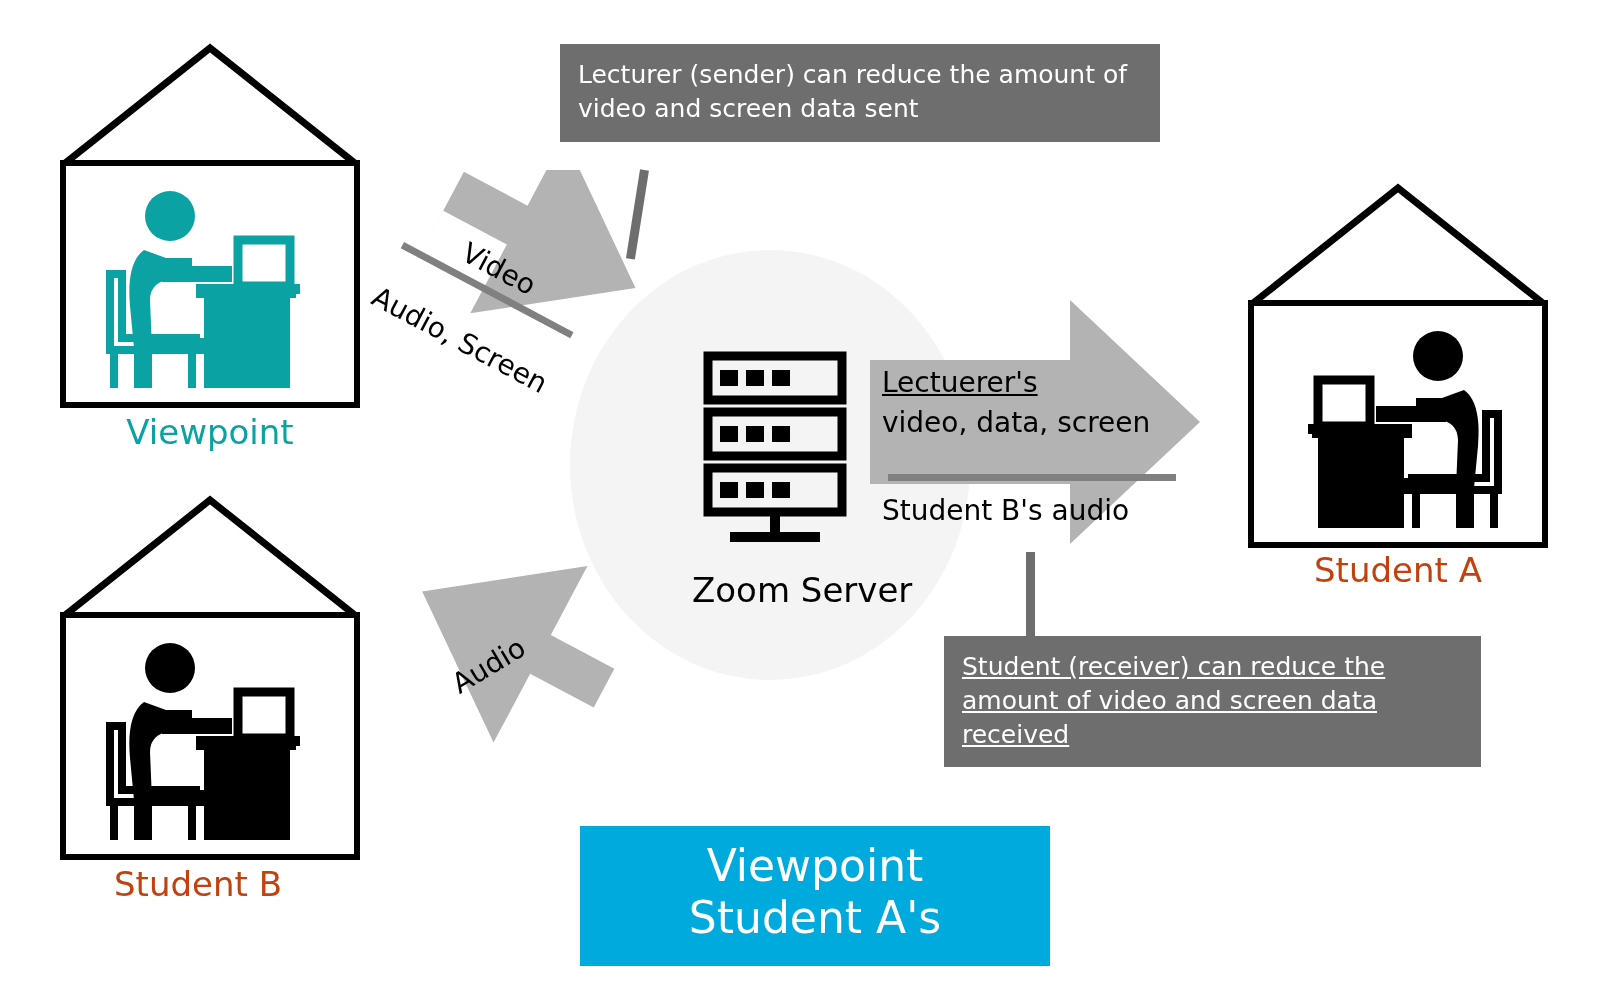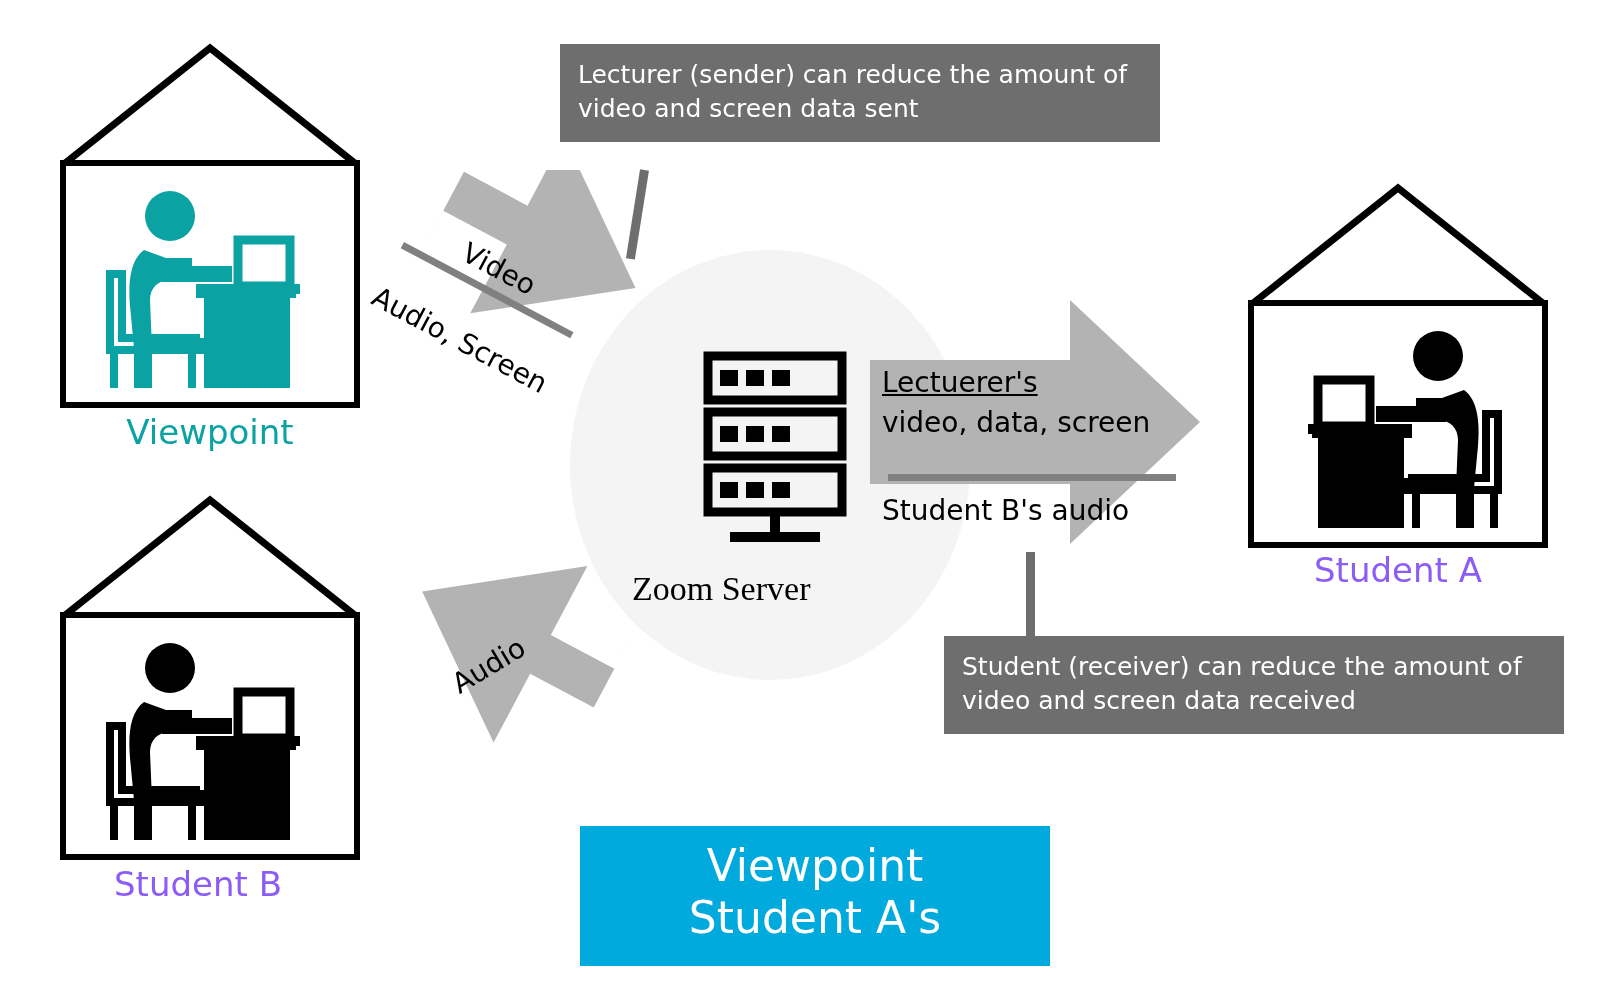--- a/index.html
+++ b/index.html
@@ -28,21 +28,21 @@
     border: 6px solid #000;
     box-sizing: border-box;
     background: #fff;
   }
   .house .roof { position: absolute; left: 0; top: 0; }
 
   .house-label {
     position: absolute;
     text-align: center;
     font-size: 34px;
-    color: #8b5cf6;
+    color: #c2410c;
     white-space: nowrap;
   }
   .house-label.teal { color: #0aa2a2; }
 
   
   .callout {
     position: absolute;
     background: #6e6e6e;
     color: #ffffff;
     font-size: 25px;
@@ -190,21 +190,21 @@
       <rect x="20" y="76" width="18" height="16"></rect>
       <rect x="46" y="76" width="18" height="16"></rect>
       <rect x="72" y="76" width="18" height="16"></rect>
       <rect x="20" y="132" width="18" height="16"></rect>
       <rect x="46" y="132" width="18" height="16"></rect>
       <rect x="72" y="132" width="18" height="16"></rect>
       <rect x="70" y="162" width="10" height="20"></rect>
       <rect x="30" y="182" width="90" height="10"></rect>
     </g>
   </svg>
-  <div class="server-label" style="left:632px; top:570px;font-family:Liberation Serif, serif;">Zoom Server</div>
+  <div class="server-label" style="left:692px; top:570px;">Zoom Server</div>
 
   <svg class="abs" style="left:365px; top:170px;" width="330" height="300" viewBox="0 0 330 300">
     <polygon points="28,0 232,0 232,-0 232,0 232,0 232,0 232,0 232,0 232,0 232,0 232,0 232,0 232,0 232,0 232,0 232,0 232,0 232,0 232,0 232,0 232,0 232,0 232,0 232,0 232,0 232,0 232,0 232,0 232,0 232,0 232,0" fill="none"></polygon>
     <path d="M22 2 L196 2 L196 0 L196 0 Z" fill="none"></path>
     <polygon fill="#b3b3b3" points="22,0 218,0 218,72 296,72 196,206 96,72 174,72 174,0" transform="rotate(-62 160 100) translate(0 0)"></polygon>
   </svg>
 
   <div class="sep" style="left:404px; top:242px; width:192px; height:7px; transform: rotate(28deg); transform-origin: left top;"></div>
 
   <div class="arrow-label rot-lect" style="left:472px; top:236px;">Video</div>
@@ -225,21 +225,21 @@
   <div class="arrow-label" style="left:882px; top:366px;text-decoration:underline;">Lectuerer's</div>
   <div class="arrow-label" style="left:882px; top:406px;">video, data, screen</div>
   <div class="arrow-label" style="left:882px; top:494px;">Student B's audio</div>
 
   <div class="leader" style="left:640px; top:170px; width:9px; height:90px; transform: rotate(9deg); transform-origin: top center;"></div>
   <div class="callout" style="left:560px; top:44px; width:600px;">
     <span>Lecturer (sender) can reduce the amount of video and screen data sent</span>
   </div>
 
   <div class="leader" style="left:1026px; top:552px; width:9px; height:92px;"></div>
-  <div class="callout" style="left:944px; top:636px; width:620px;">
+  <div class="callout" style="left:944px; top:636px; width:537px;text-decoration:underline;">
     <span>Student (receiver) can reduce the amount of video and screen data received</span>
   </div>
 
   <div class="viewpoint" style="left:580px; top:826px; width:470px; height:140px;">
     <div>Viewpoint</div>
     <div>Student A's</div>
   </div>
 
 </div>
 

